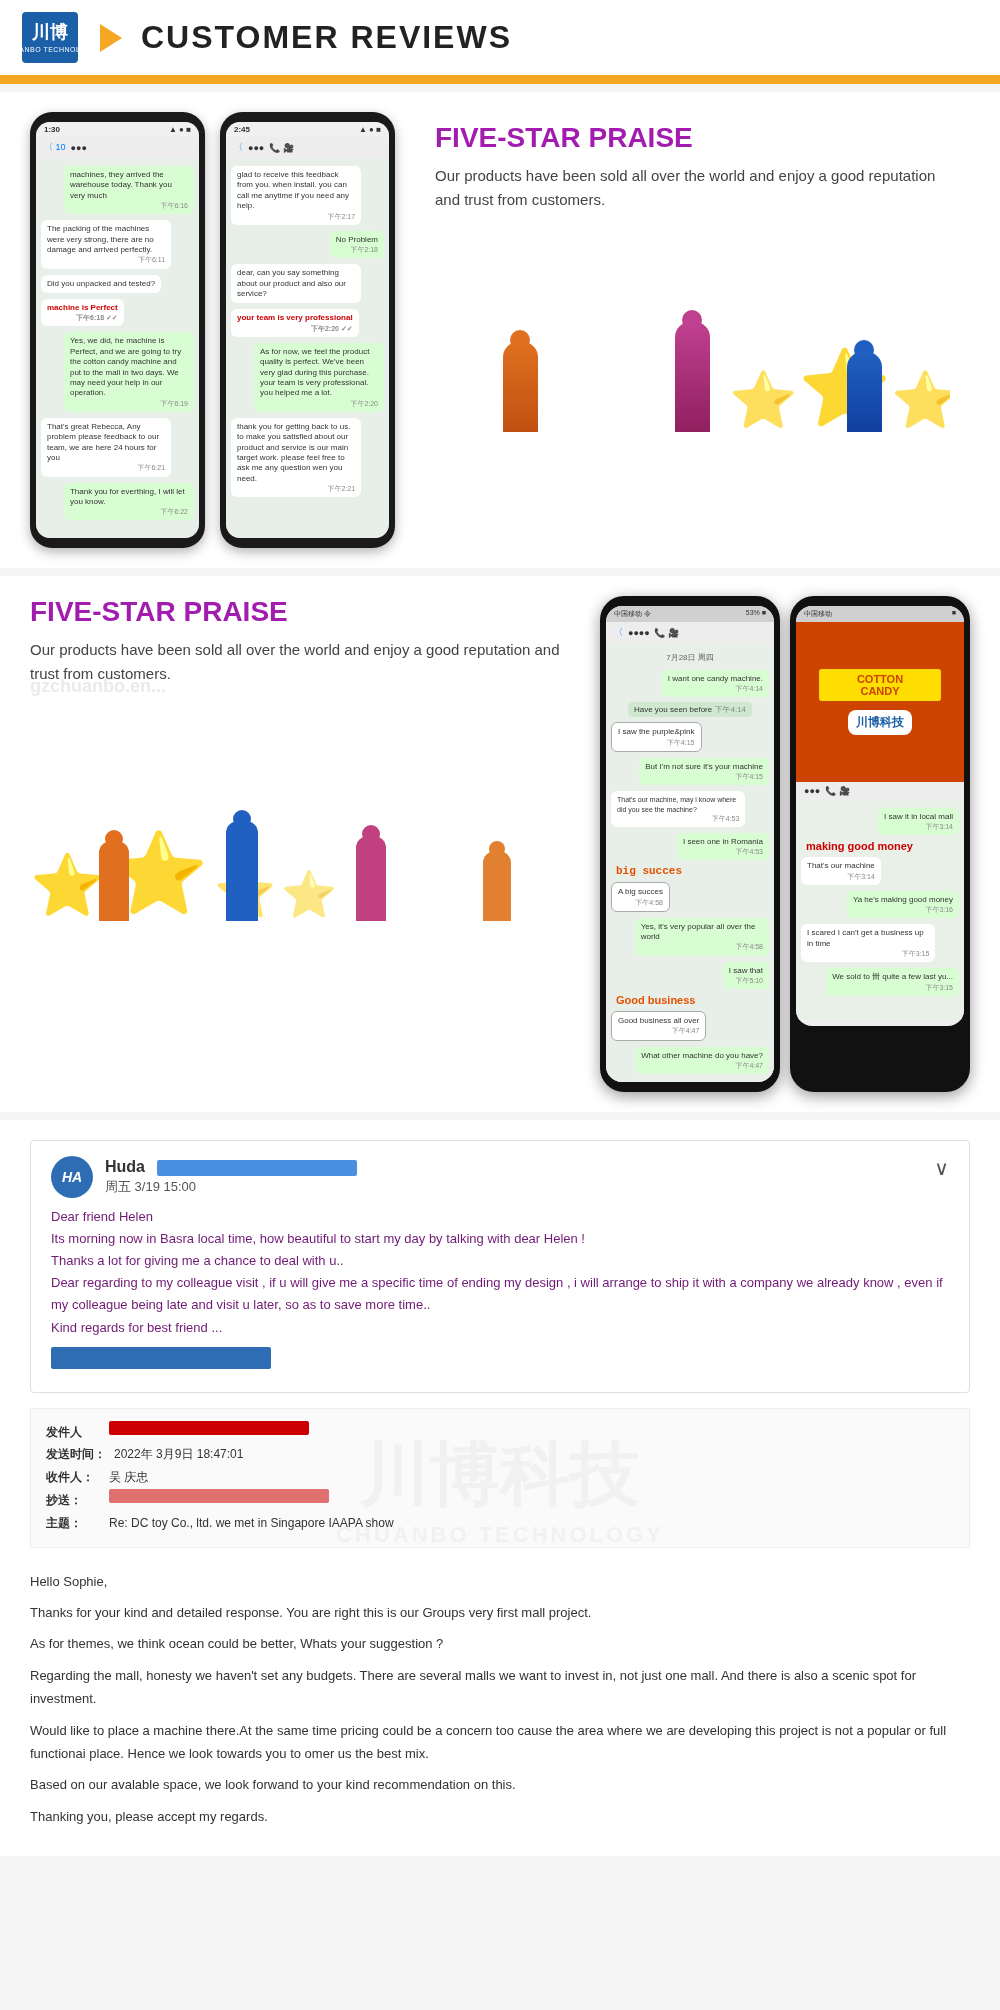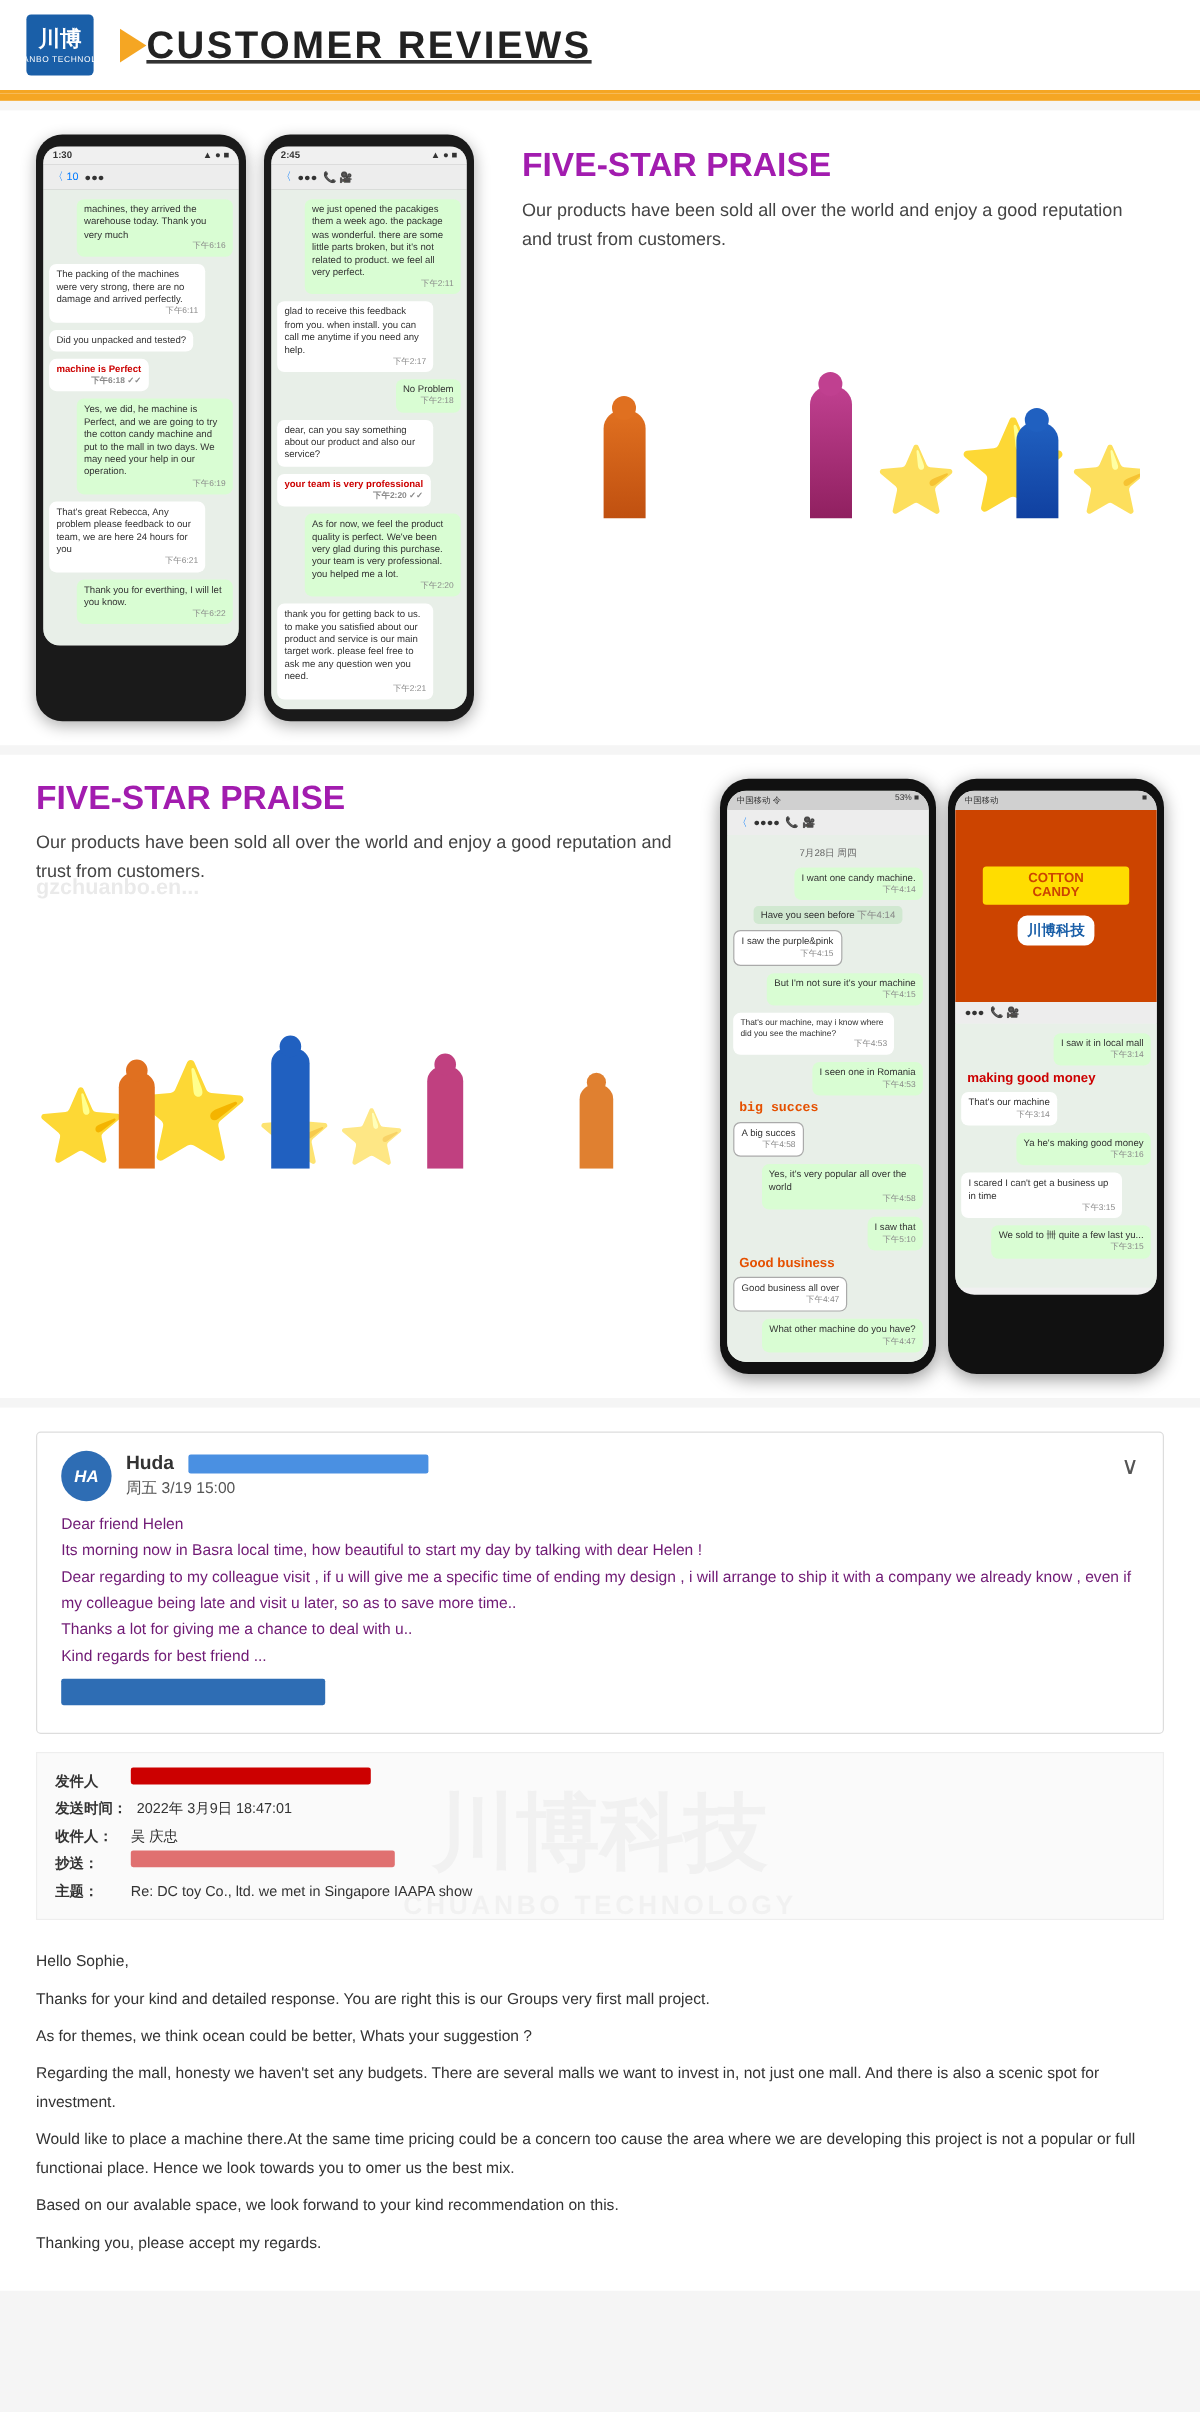--- a/index.html
+++ b/index.html
@@ -22,22 +22,21 @@
       text-align: center;
     }
     .logo-area {
       display: flex;
       align-items: center;
       margin-right: 20px;
     }
     .header-title-area {
       display: flex;
       align-items: center;
-      gap: 0;
-      text-decoration: underline;
+      gap: 19px;
     }
     .play-icon {
       width: 0;
       height: 0;
       border-top: 14px solid transparent;
       border-bottom: 14px solid transparent;
       border-left: 22px solid #f5a623;
     }
     .header-title {
       font-size: 32px;
@@ -351,21 +350,20 @@
         <div class="phone-status-bar">
           <span>2:45</span>
           <span>▲ ● ■</span>
         </div>
         <div class="chat-header">
           <span class="chat-back">〈</span>
           <span>●●●</span>
           <span>📞 🎥</span>
         </div>
         <div class="chat-messages msg-container">
-          <div class="msg msg-right">we just opened the pacakiges them a week ago. the package was wonderful. there are some little parts broken, but it's not related to product. we feel all very perfect.<div class="msg-time">下午2:11</div></div>
           <div class="msg msg-left">glad to receive this feedback from you. when install. you can call me anytime if you need any help.<div class="msg-time">下午2:17</div></div>
           <div class="msg msg-right">No Problem<div class="msg-time">下午2:18</div></div>
           <div class="msg msg-left">dear, can you say something about our product and also our service?</div>
           <div class="msg msg-left msg-red">your team is very professional<div class="msg-time" style="color:#888">下午2:20 ✓✓</div></div>
           <div class="msg msg-right">As for now, we feel the product quality is perfect. We've been very glad during this purchase. your team is very professional. you helped me a lot.<div class="msg-time">下午2:20</div></div>
           <div class="msg msg-left">thank you for getting back to us. to make you satisfied about our product and service is our main target work. please feel free to ask me any question wen you need.<div class="msg-time">下午2:21</div></div>
         </div>
       </div>
     </div>
   </div>
@@ -504,22 +502,22 @@
             <span class="email-sender-bar"></span>
           </div>
           <div class="email-time">周五 3/19  15:00</div>
         </div>
       </div>
       <div class="email-expand">∨</div>
     </div>
     <div class="email-body">
       <p>Dear friend Helen</p>
       <p>Its morning now in Basra local time, how beautiful to start my day by talking with dear Helen !</p>
+      <p>Thanks a lot for giving me a chance to deal with u..</p>
       <p>Dear regarding to my colleague visit , if u will give me a specific time of ending my design , i will arrange to ship it with a company we already know , even if my colleague being late and visit u later,  so as to save more time..</p>
-      <p>Thanks a lot for giving me a chance to deal with u..</p>
       <p>Kind regards for best friend ...</p>
     </div>
     <div class="email-blue-bar"></div>
   </div>
 
   <div>
     <div class="email-meta">
       <div class="meta-row">
         <span class="meta-label">发件人</span>
         <span class="meta-bar" style="width:200px;"></span>

